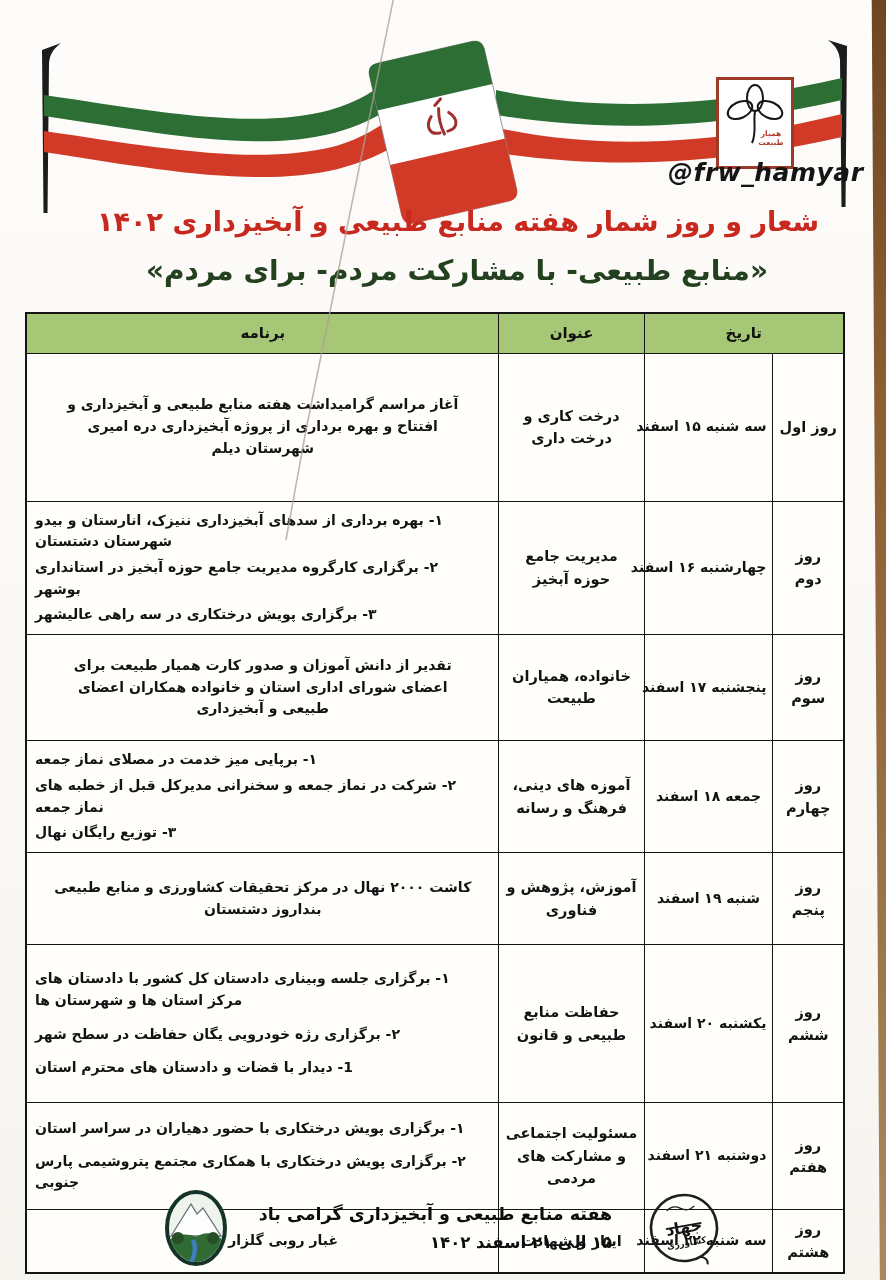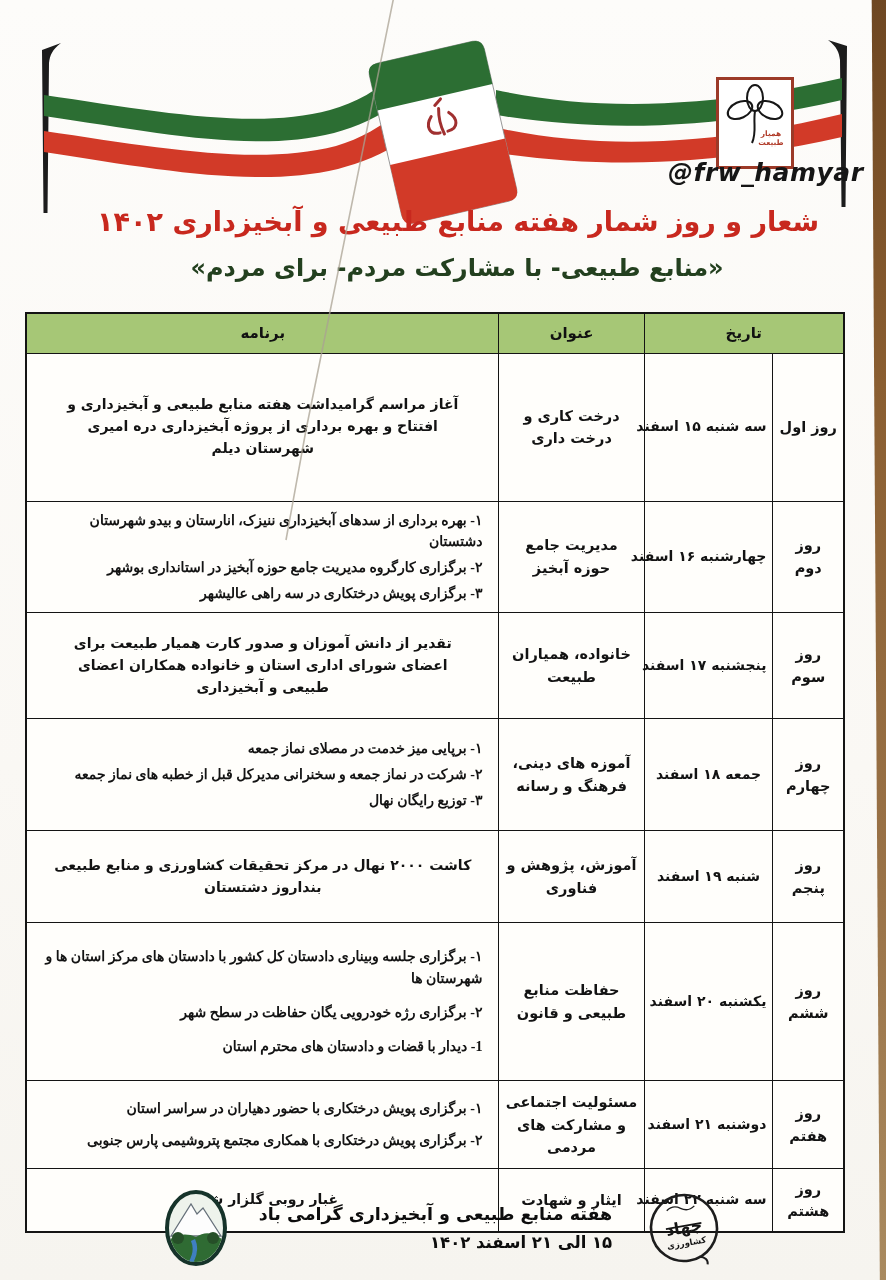--- a/index.html
+++ b/index.html
@@ -14,33 +14,33 @@
   .crease-svg{position:absolute;top:0;left:0;pointer-events:none;}
   
   .hamyar{position:absolute;top:77px;left:716px;width:78px;height:92px;background:#fff;
       border:3px solid #9c3a28;box-sizing:border-box;}
   .handle{position:absolute;top:158px;left:668px;width:180px;text-align:center;
       font-weight:bold;font-style:italic;font-size:25px;color:#151515;letter-spacing:.5px;
       font-family:"DejaVu Sans",sans-serif;direction:ltr;}
   .title{position:absolute;top:206px;right:30px;left:60px;text-align:center;
       font-size:27px;font-weight:bold;color:#c8281e;}
   .subtitle{position:absolute;top:254px;right:32px;left:60px;text-align:center;
-      font-size:24px;font-weight:bold;color:#23401f;}
+      font-size:28px;font-weight:bold;color:#23401f;}
   
   table.sched{position:absolute;top:312px;left:25px;width:820px;border-collapse:collapse;
       table-layout:fixed;background:#fffefb;}
   table.sched,.sched td,.sched th{border:1.6px solid #141414;}
   table.sched{border-width:2.5px;}
   .sched th{background:#a6c776;font-size:15px;font-weight:bold;color:#111;padding:2px;}
   .sched td{font-size:14.5px;font-weight:bold;color:#131313;text-align:center;
       vertical-align:middle;padding:3px 6px;line-height:1.55;}
   .col-day{width:70px;} .col-date{width:127px;} .col-topic{width:143px;} .col-prog{width:466px;}
   td.prog{font-size:14px;}
   td.prog.centered{text-align:center;padding:20px 26px;}
-  td.prog.list{text-align:right;padding:4px 16px 4px 8px;font-family:Liberation Serif, serif;}
+  td.prog.list{text-align:left;padding:4px 16px 4px 8px;}
   .pl{margin:4px 0;}
   tr.r6 .pl{margin:12px 0;}
   tr.r7 .pl{margin:11px 0;}
   td.date-cell{white-space:nowrap;font-size:14px;}
   
   .footer{position:absolute;top:1186px;left:22px;width:845px;display:flex;
       flex-direction:row;justify-content:center;align-items:center;gap:30px;direction:rtl;}
   .foot-text{text-align:right;color:#0d0d0d;min-width:270px;}
   .foot-line1{font-size:17.5px;font-weight:bold;}
   .foot-line2{font-size:16.5px;font-weight:bold;margin-top:9px;letter-spacing:1px;}

